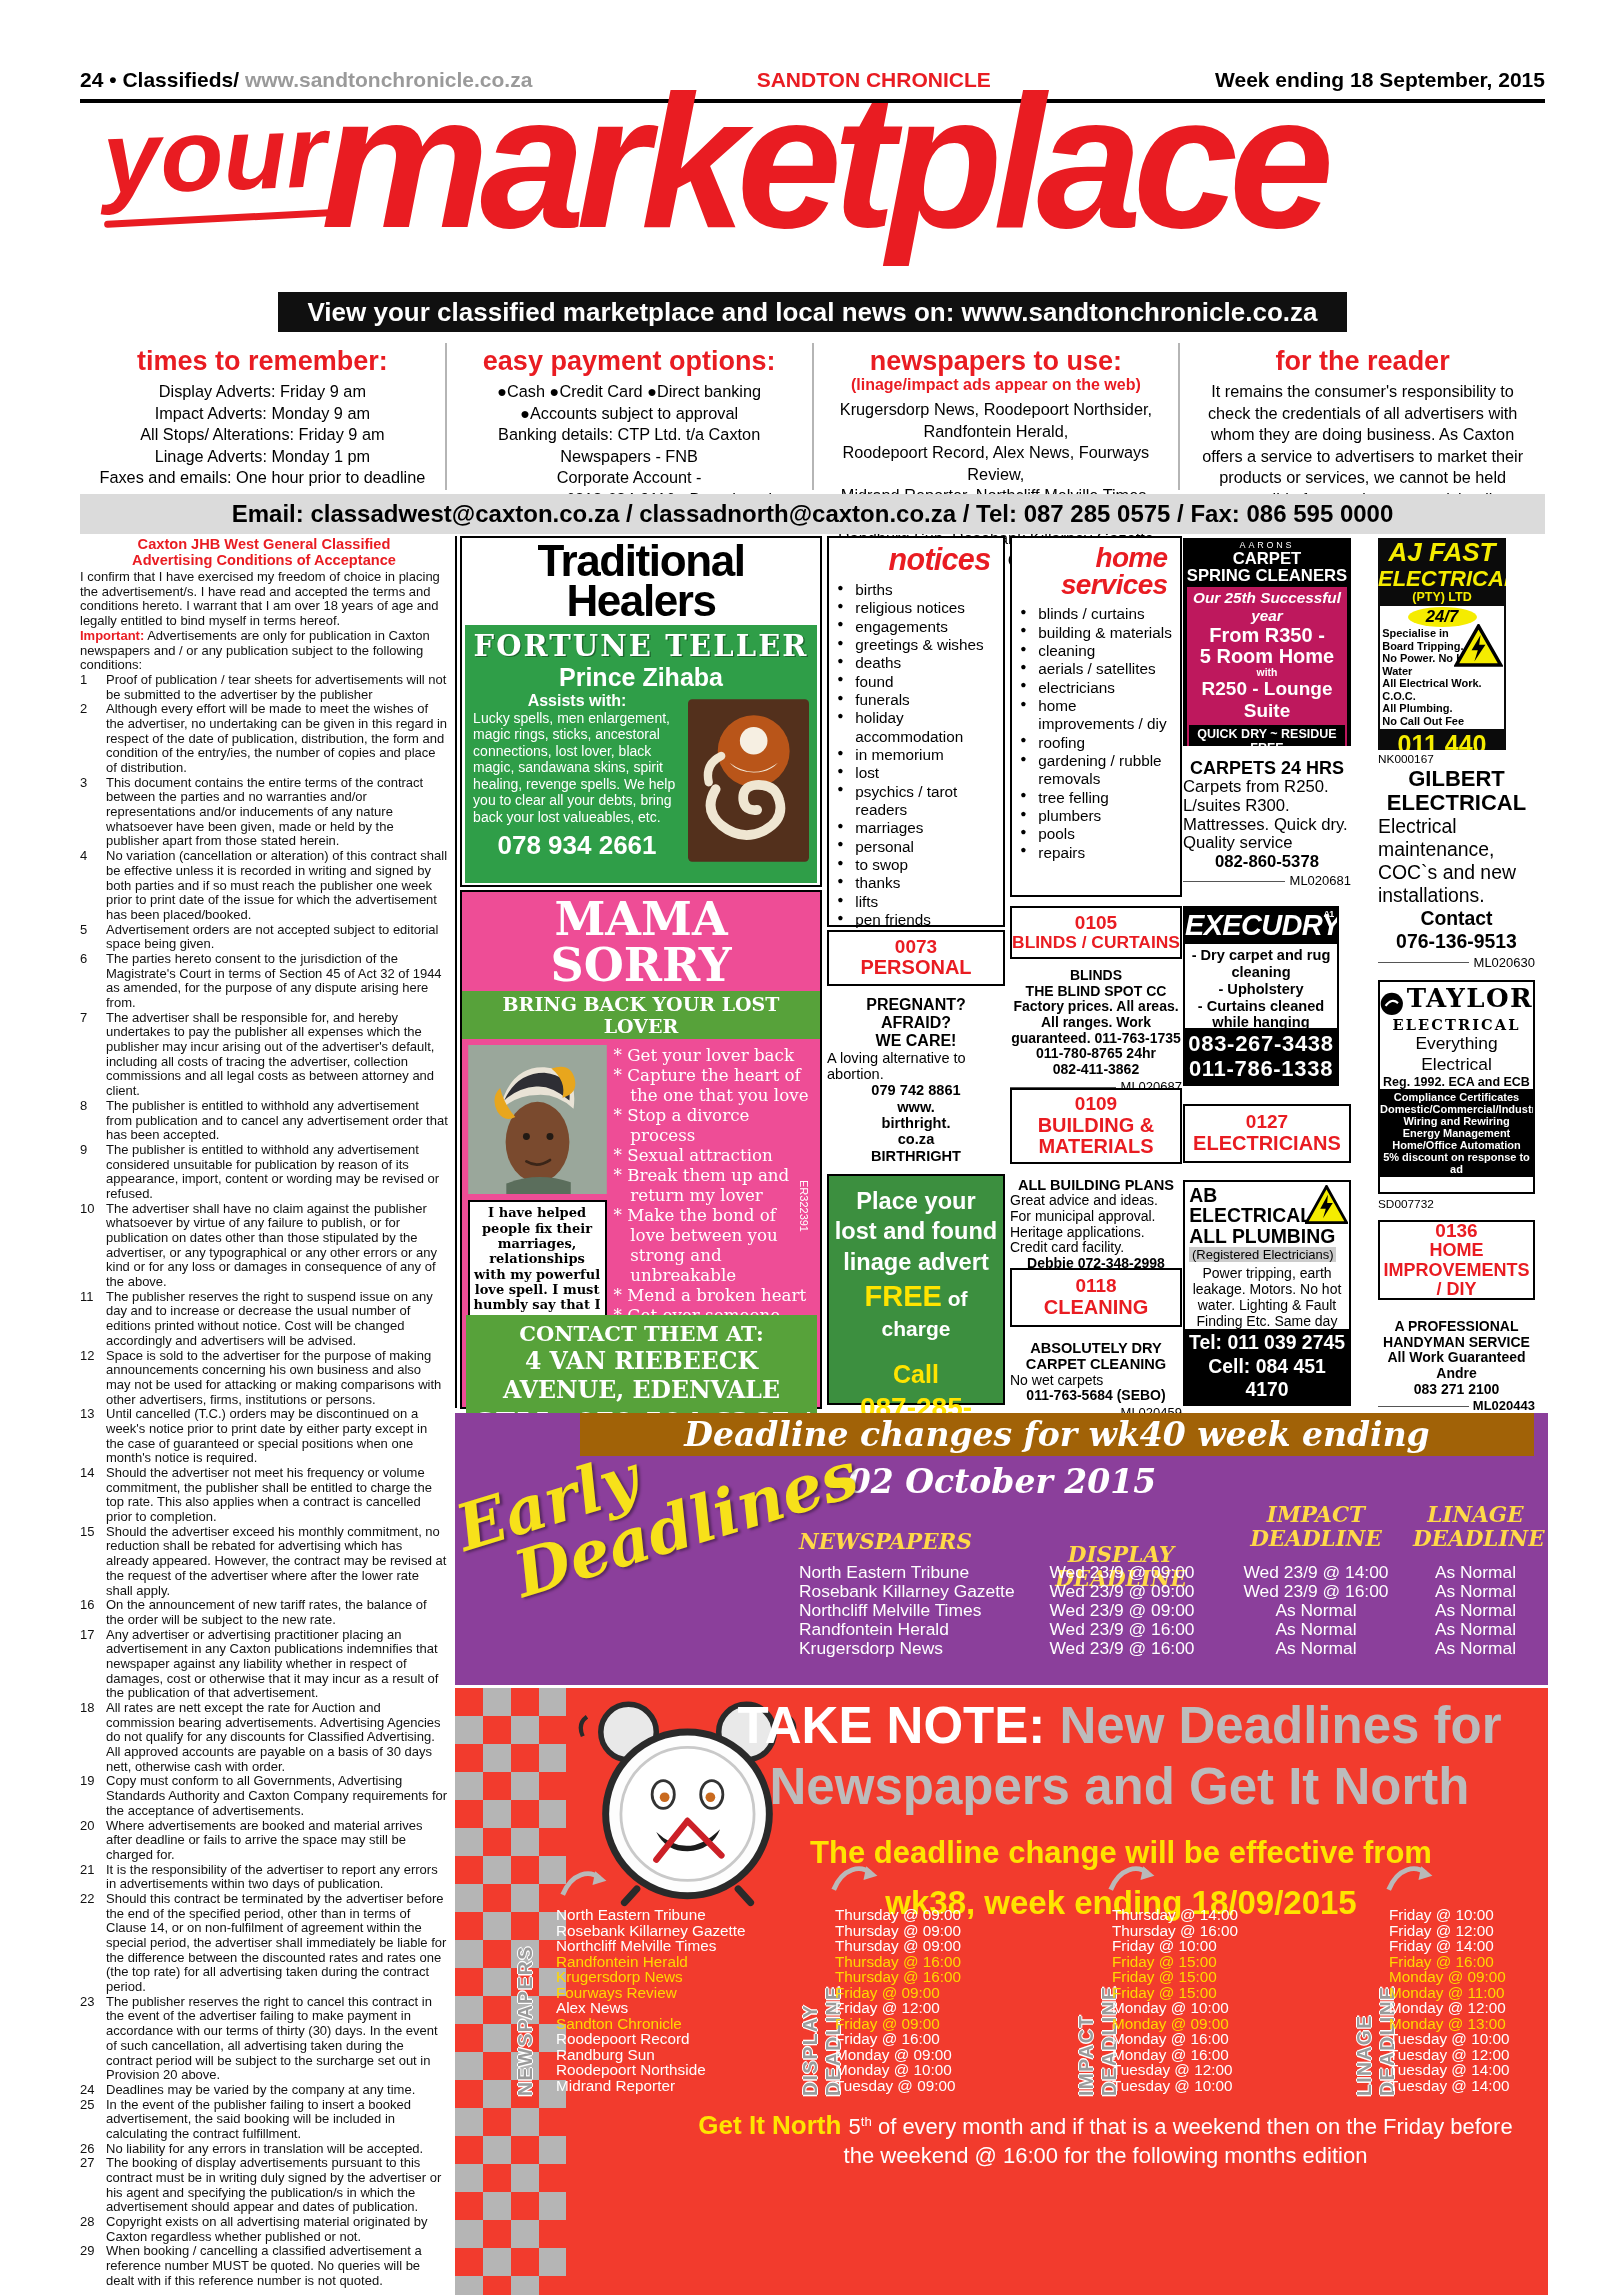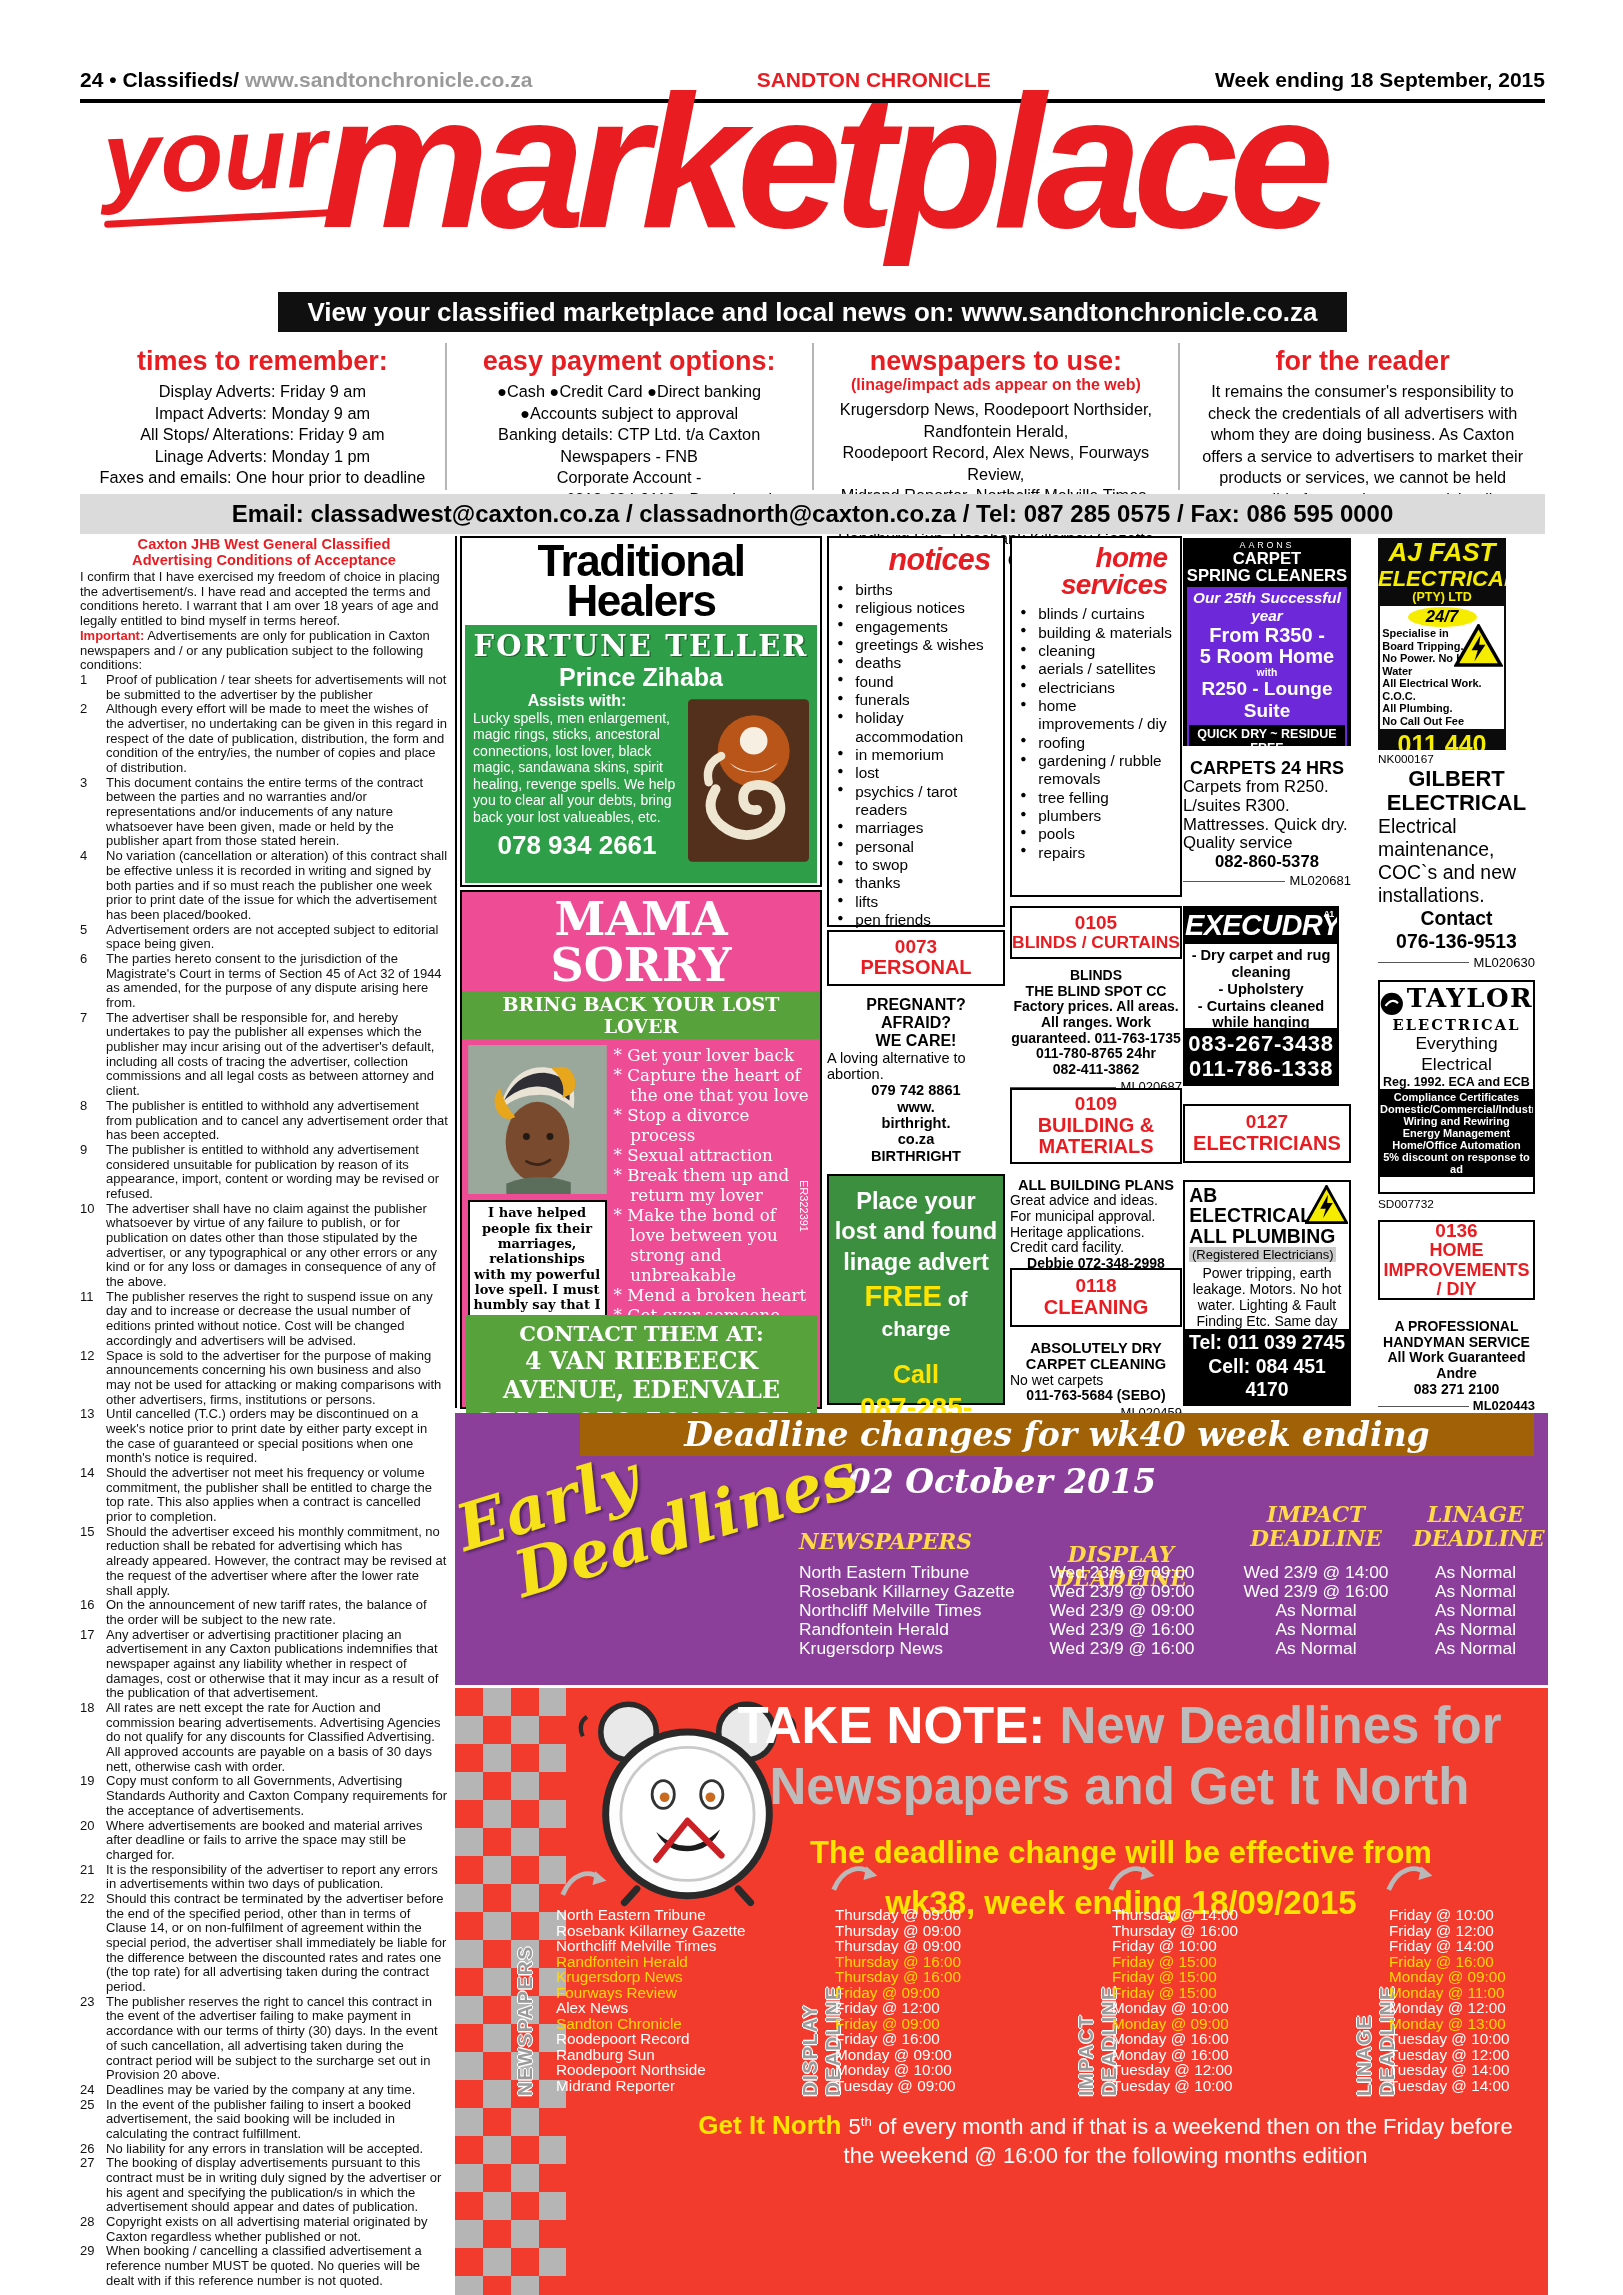--- a/index.html
+++ b/index.html
@@ -88,21 +88,21 @@
   .lf-free { font-size:29px; color:#ffe400; }
   .lf-of { font-size:21px; }
   .lf-call { font-size:25px; color:#ffe400; margin-top:15.3px; }
   .lf-phone { font-size:28px; color:#ffe400; }
   .lf-ts { font-size:23.6px; }
 
   
   .aarons { left:1183px; top:538px; width:168px; height:208px; background:#000; color:#fff; text-align:center; padding:2.1px 3.5px; overflow:hidden; }
   .aa-brand { font-size:9px; letter-spacing:2.8px; }
   .aa-title { font-weight:bold; font-size:16.7px; line-height:1.02; }
-  .aa-red { background:#6d28d9; margin:2.8px 0.7px; padding:2.1px 0.7px; }
+  .aa-red { background:#be185d; margin:2.8px 0.7px; padding:2.1px 0.7px; }
   .aa-it { font-style:italic; font-weight:bold; font-size:15.3px; }
   .aa-big { font-weight:bold; font-size:20px; line-height:1.05; }
   .aa-with { font-weight:bold; font-size:10.4px; }
   .aa-big2 { font-weight:bold; font-size:19px; }
   .aa-strip { background:#000; margin:2.8px 1.4px 0 1.4px; font-weight:bold; font-size:12.5px; padding:2.1px 0; }
 
   
   .execudry { left:1183px; top:906px; width:156px; height:180px; border:2.8px solid #000; overflow:hidden; }
   .ex-title { background:#000; color:#fff; font-weight:bold; font-style:italic; font-size:29px; text-align:center; padding:1.4px 0; position:relative; letter-spacing:-0.7px; }
   .ex-a1 { position:absolute; top:1.4px; right:3.5px; font-size:9px; font-style:normal; }

